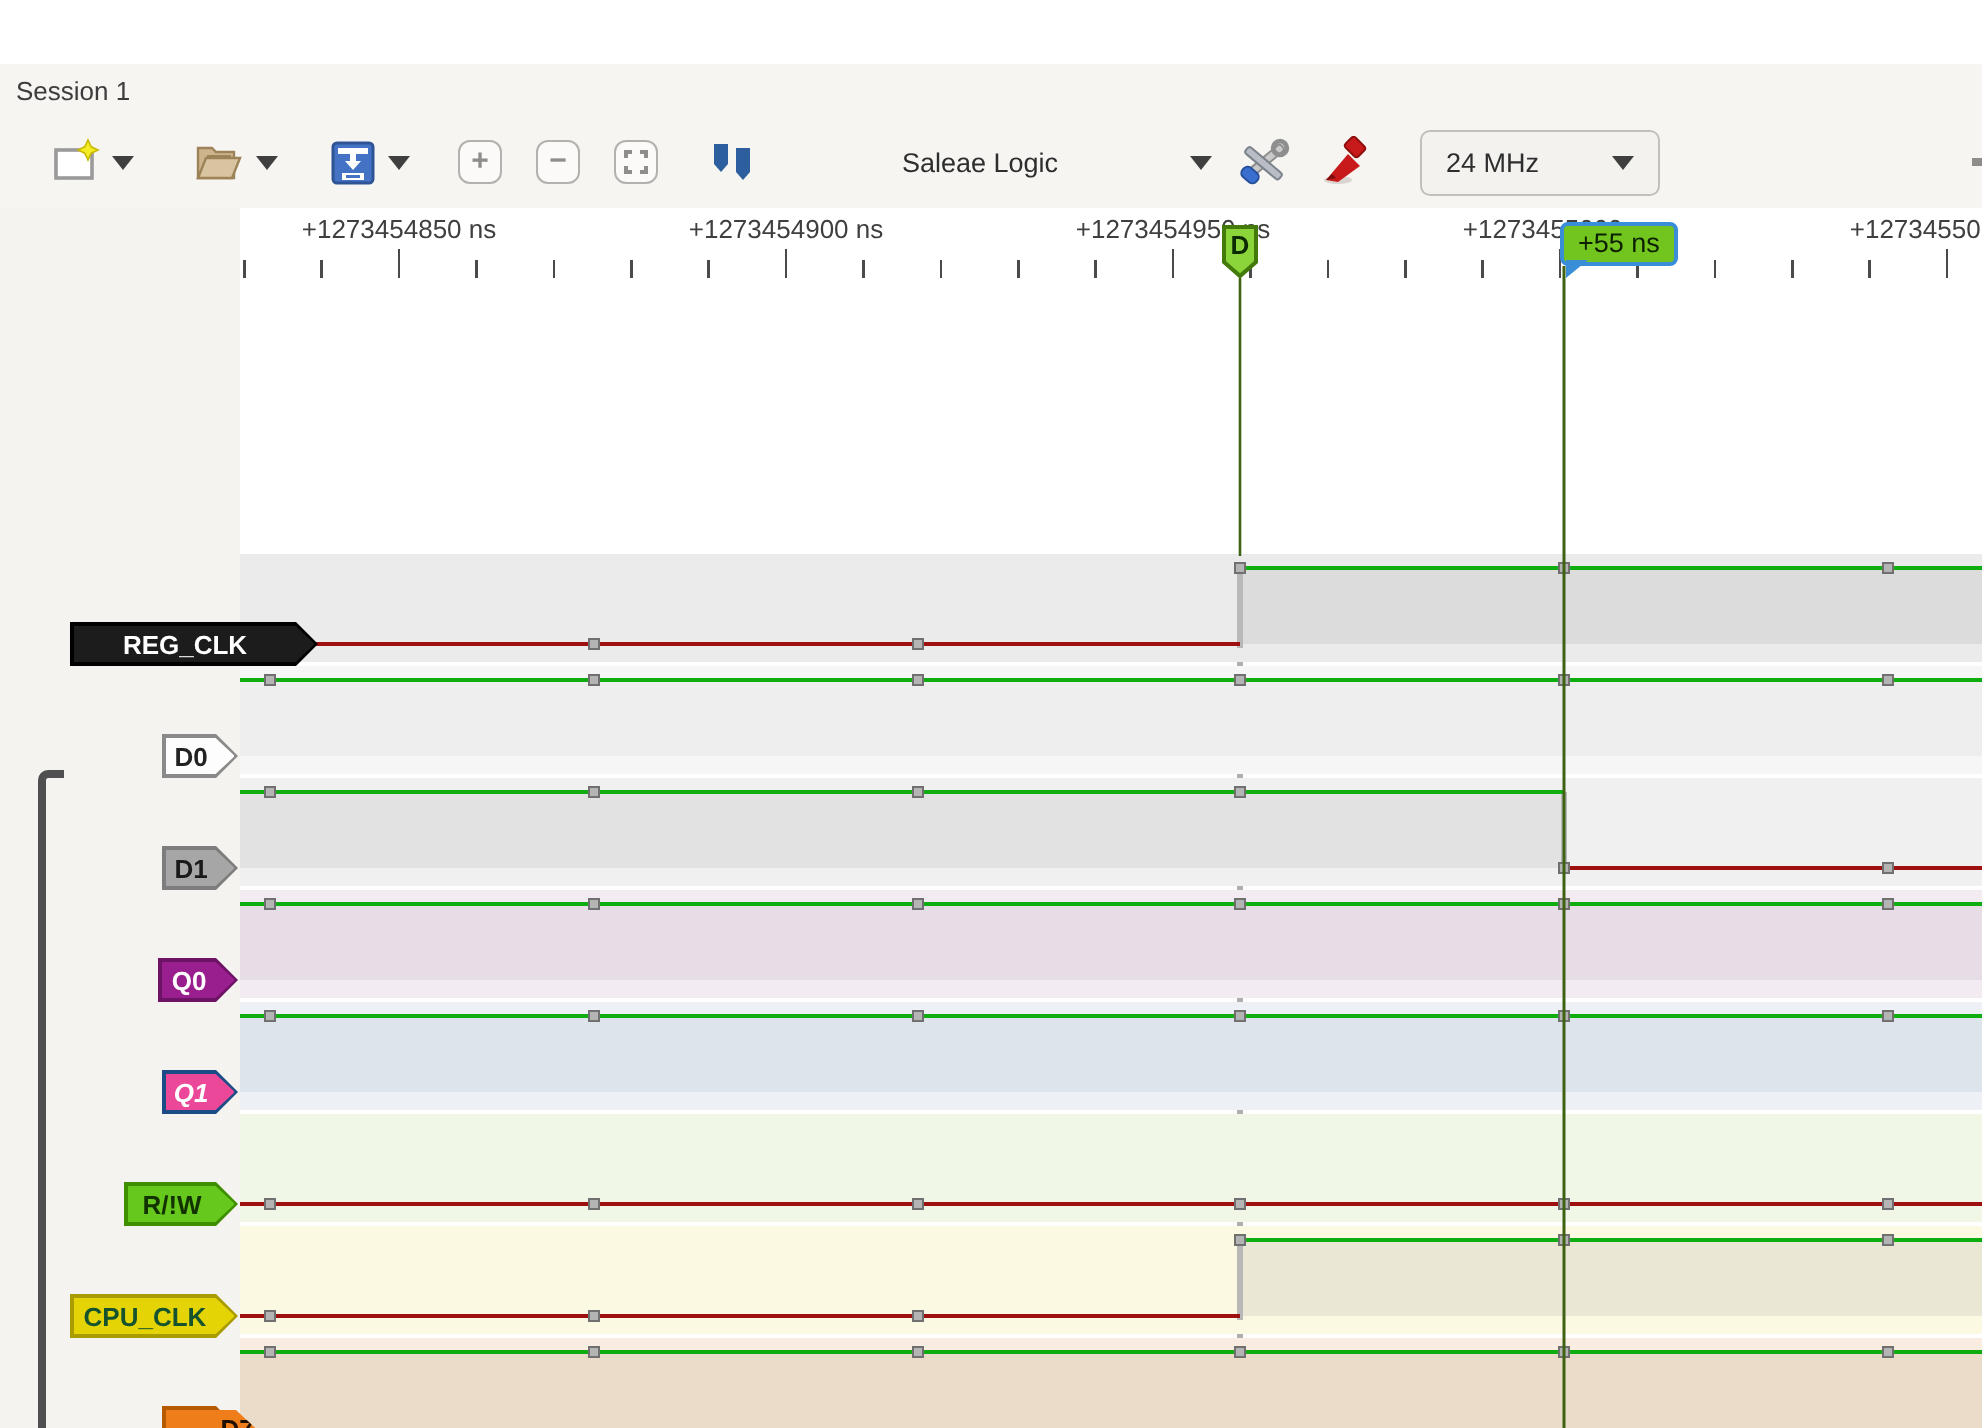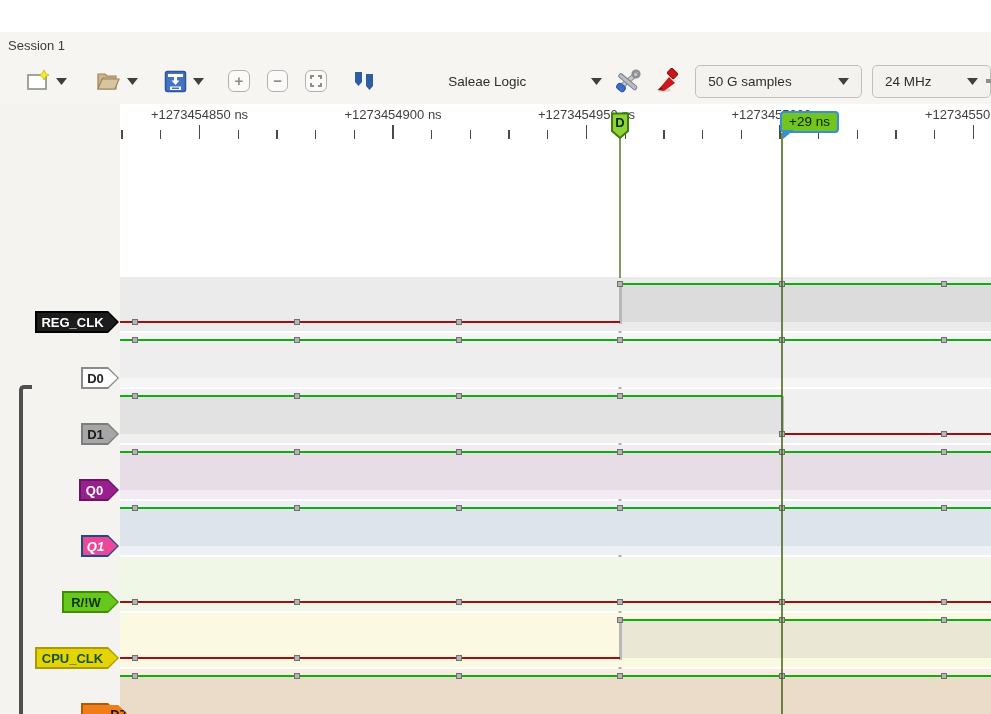--- a/index.html
+++ b/index.html
@@ -263,26 +263,20 @@
       <div style="width:14px"></div>
       <button class="tb-btn">
         <svg width="26" height="26" viewBox="0 0 26 26">
           <ellipse cx="9" cy="22" rx="7" ry="2" fill="#d9d6d1"></ellipse>
           <polygon points="3,22 14,9 20,15 9,23" fill="#c81a1a"></polygon>
           <rect x="13" y="2" width="9" height="7" rx="1.5" transform="rotate(45 17.5 5.5)" fill="#c81a1a" stroke="#8f0f0f" stroke-width="1"></rect>
           <polygon points="3,22 6,19 8,21" fill="#7a0d0d"></polygon>
         </svg>
       </button>
       <div style="width:14px"></div>
-      <div class="drop-btn" style="width:168px">
-        <span>50 G samples</span>
-        <svg width="11" height="7" viewBox="0 0 11 7">
-            <polygon points="0,0 11,0 5.5,7" fill="#3f3f3f"></polygon>
-          </svg>
-      </div>
       <div style="width:10px"></div>
       <div class="drop-btn" style="width:120px">
         <span>24 MHz</span>
         <svg width="11" height="7" viewBox="0 0 11 7">
             <polygon points="0,0 11,0 5.5,7" fill="#3f3f3f"></polygon>
           </svg>
       </div>
     </div>
     <div id="clipped-control"></div>
   </div>
@@ -291,21 +285,21 @@
       <div class="ruler-label" style="left: 199.5px;">+1273454850 ns</div>
       <div class="ruler-label" style="left: 393px;">+1273454900 ns</div>
       <div class="ruler-label" style="left: 586.5px;">+1273454950 ns</div>
       <div class="ruler-label" style="left: 780px;">+1273455000 ns</div>
       <div class="ruler-label" style="left: 973.5px;">+1273455050 ns</div>
     </div>
 
   <div id="left-panel">
     <div id="group-bracket"></div>
     <div id="channel-tags">
-        <div class="chan-tag" style="left: 35px; top: 207px; width: 84px;">
+        <div class="chan-tag" style="left: 35px; top: 207px; width: 84px; padding-left: 40px;">
       <div class="tag-outer" style="background: rgb(0, 0, 0);"></div>
       <div class="tag-inner" style="background: rgb(28, 28, 28); color: rgb(255, 255, 255);">REG_CLK</div>
     </div>
         <div class="chan-tag" style="left: 81px; top: 263px; width: 38px;">
       <div class="tag-outer" style="background: rgb(138, 138, 138);"></div>
       <div class="tag-inner" style="background: rgb(253, 253, 253); color: rgb(34, 34, 34);">D0</div>
     </div>
         <div class="chan-tag" style="left: 81px; top: 319px; width: 38px;">
       <div class="tag-outer" style="background: rgb(125, 125, 125);"></div>
       <div class="tag-inner" style="background: rgb(166, 166, 166); color: rgb(26, 26, 26);">D1</div>
@@ -336,18 +330,18 @@
   <div id="marker-flag" style="left: 609px; top: 80px;">
     <svg width="22" height="30" viewBox="0 0 22 30">
       <polygon points="7,19 15,19 11,27" fill="#2b2b2b"></polygon>
       <polygon id="flag-shape" points="3,1.5 19,1.5 19,19 11,26 3,19" fill="#8bd43a" stroke="#447a0c" stroke-width="2"></polygon>
       <text id="flag-text" x="11" y="15" text-anchor="middle" font-size="13" font-weight="bold" fill="#0c2a00" font-family="Liberation Sans, sans-serif">D</text>
     </svg>
   </div>
 
   <div id="measure-label" style="left: 780px; top: 79px;">
     <div id="measure-box" style="background: rgb(114, 196, 31); border-color: rgb(58, 142, 216);">
-      <span>+29 ns</span>
+      <span>+55 ns</span>
       <div id="measure-tail"></div>
     </div>
   </div>
 
 </div>
 
 </body></html>

